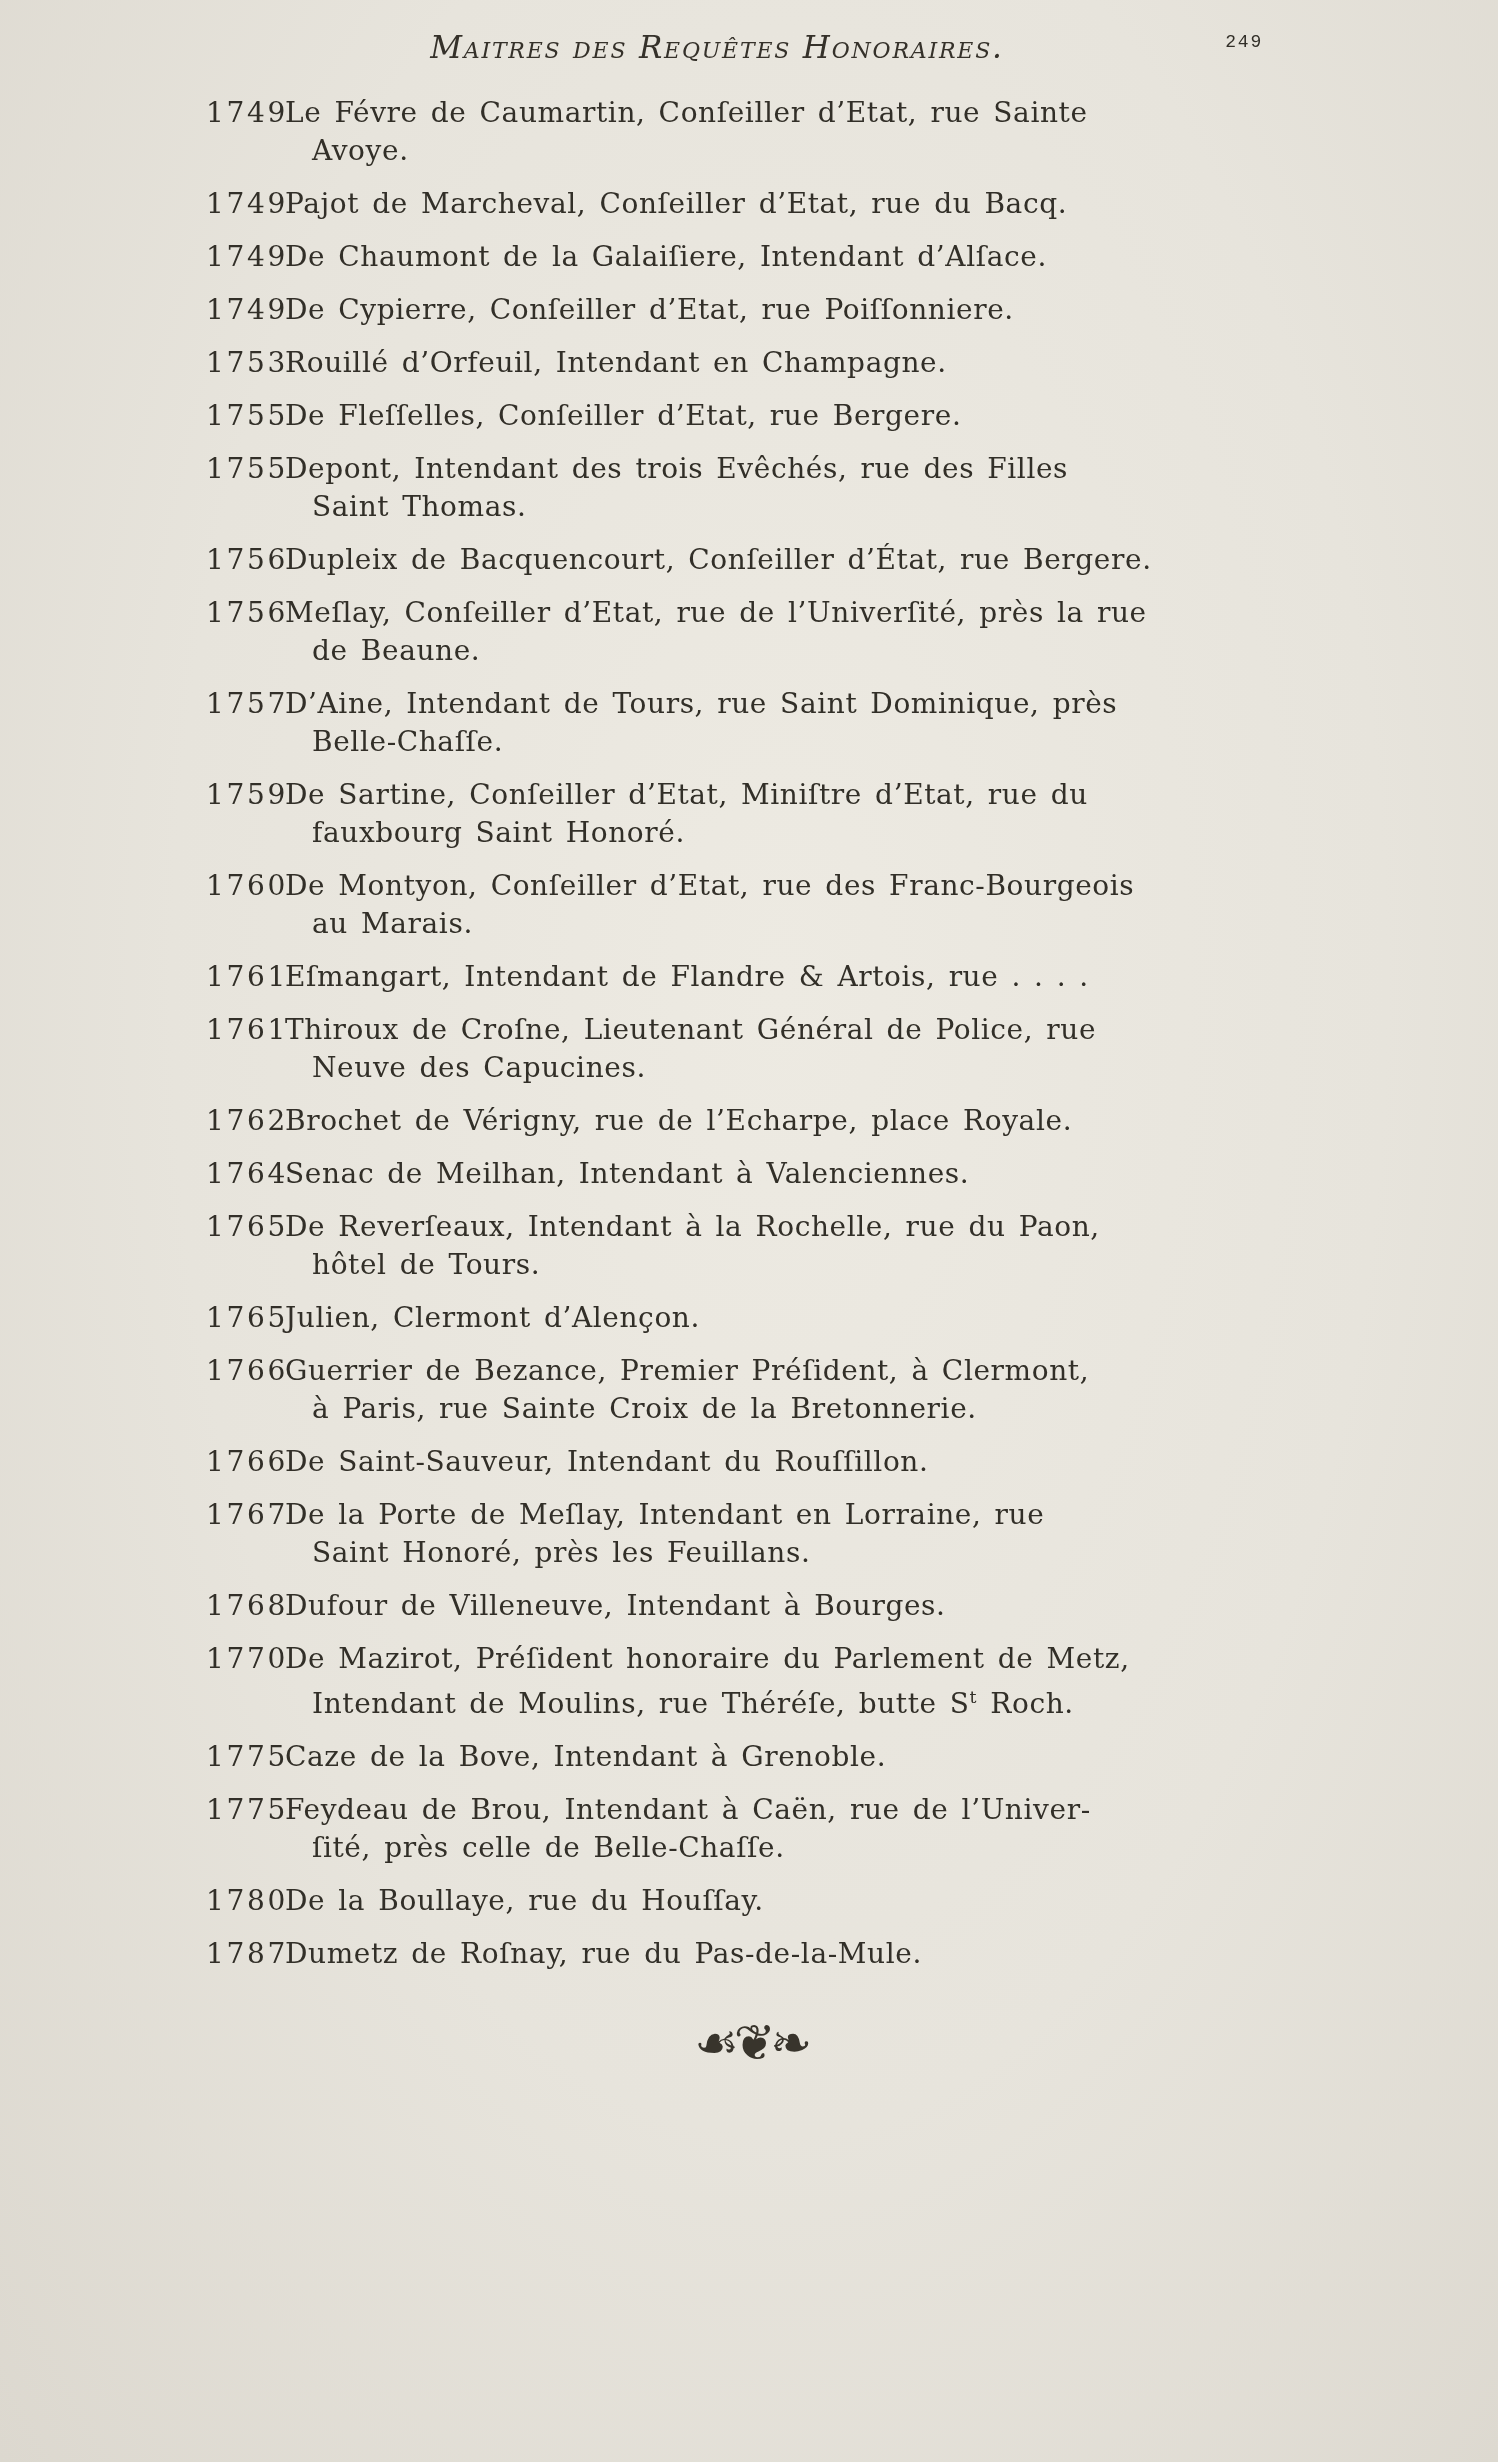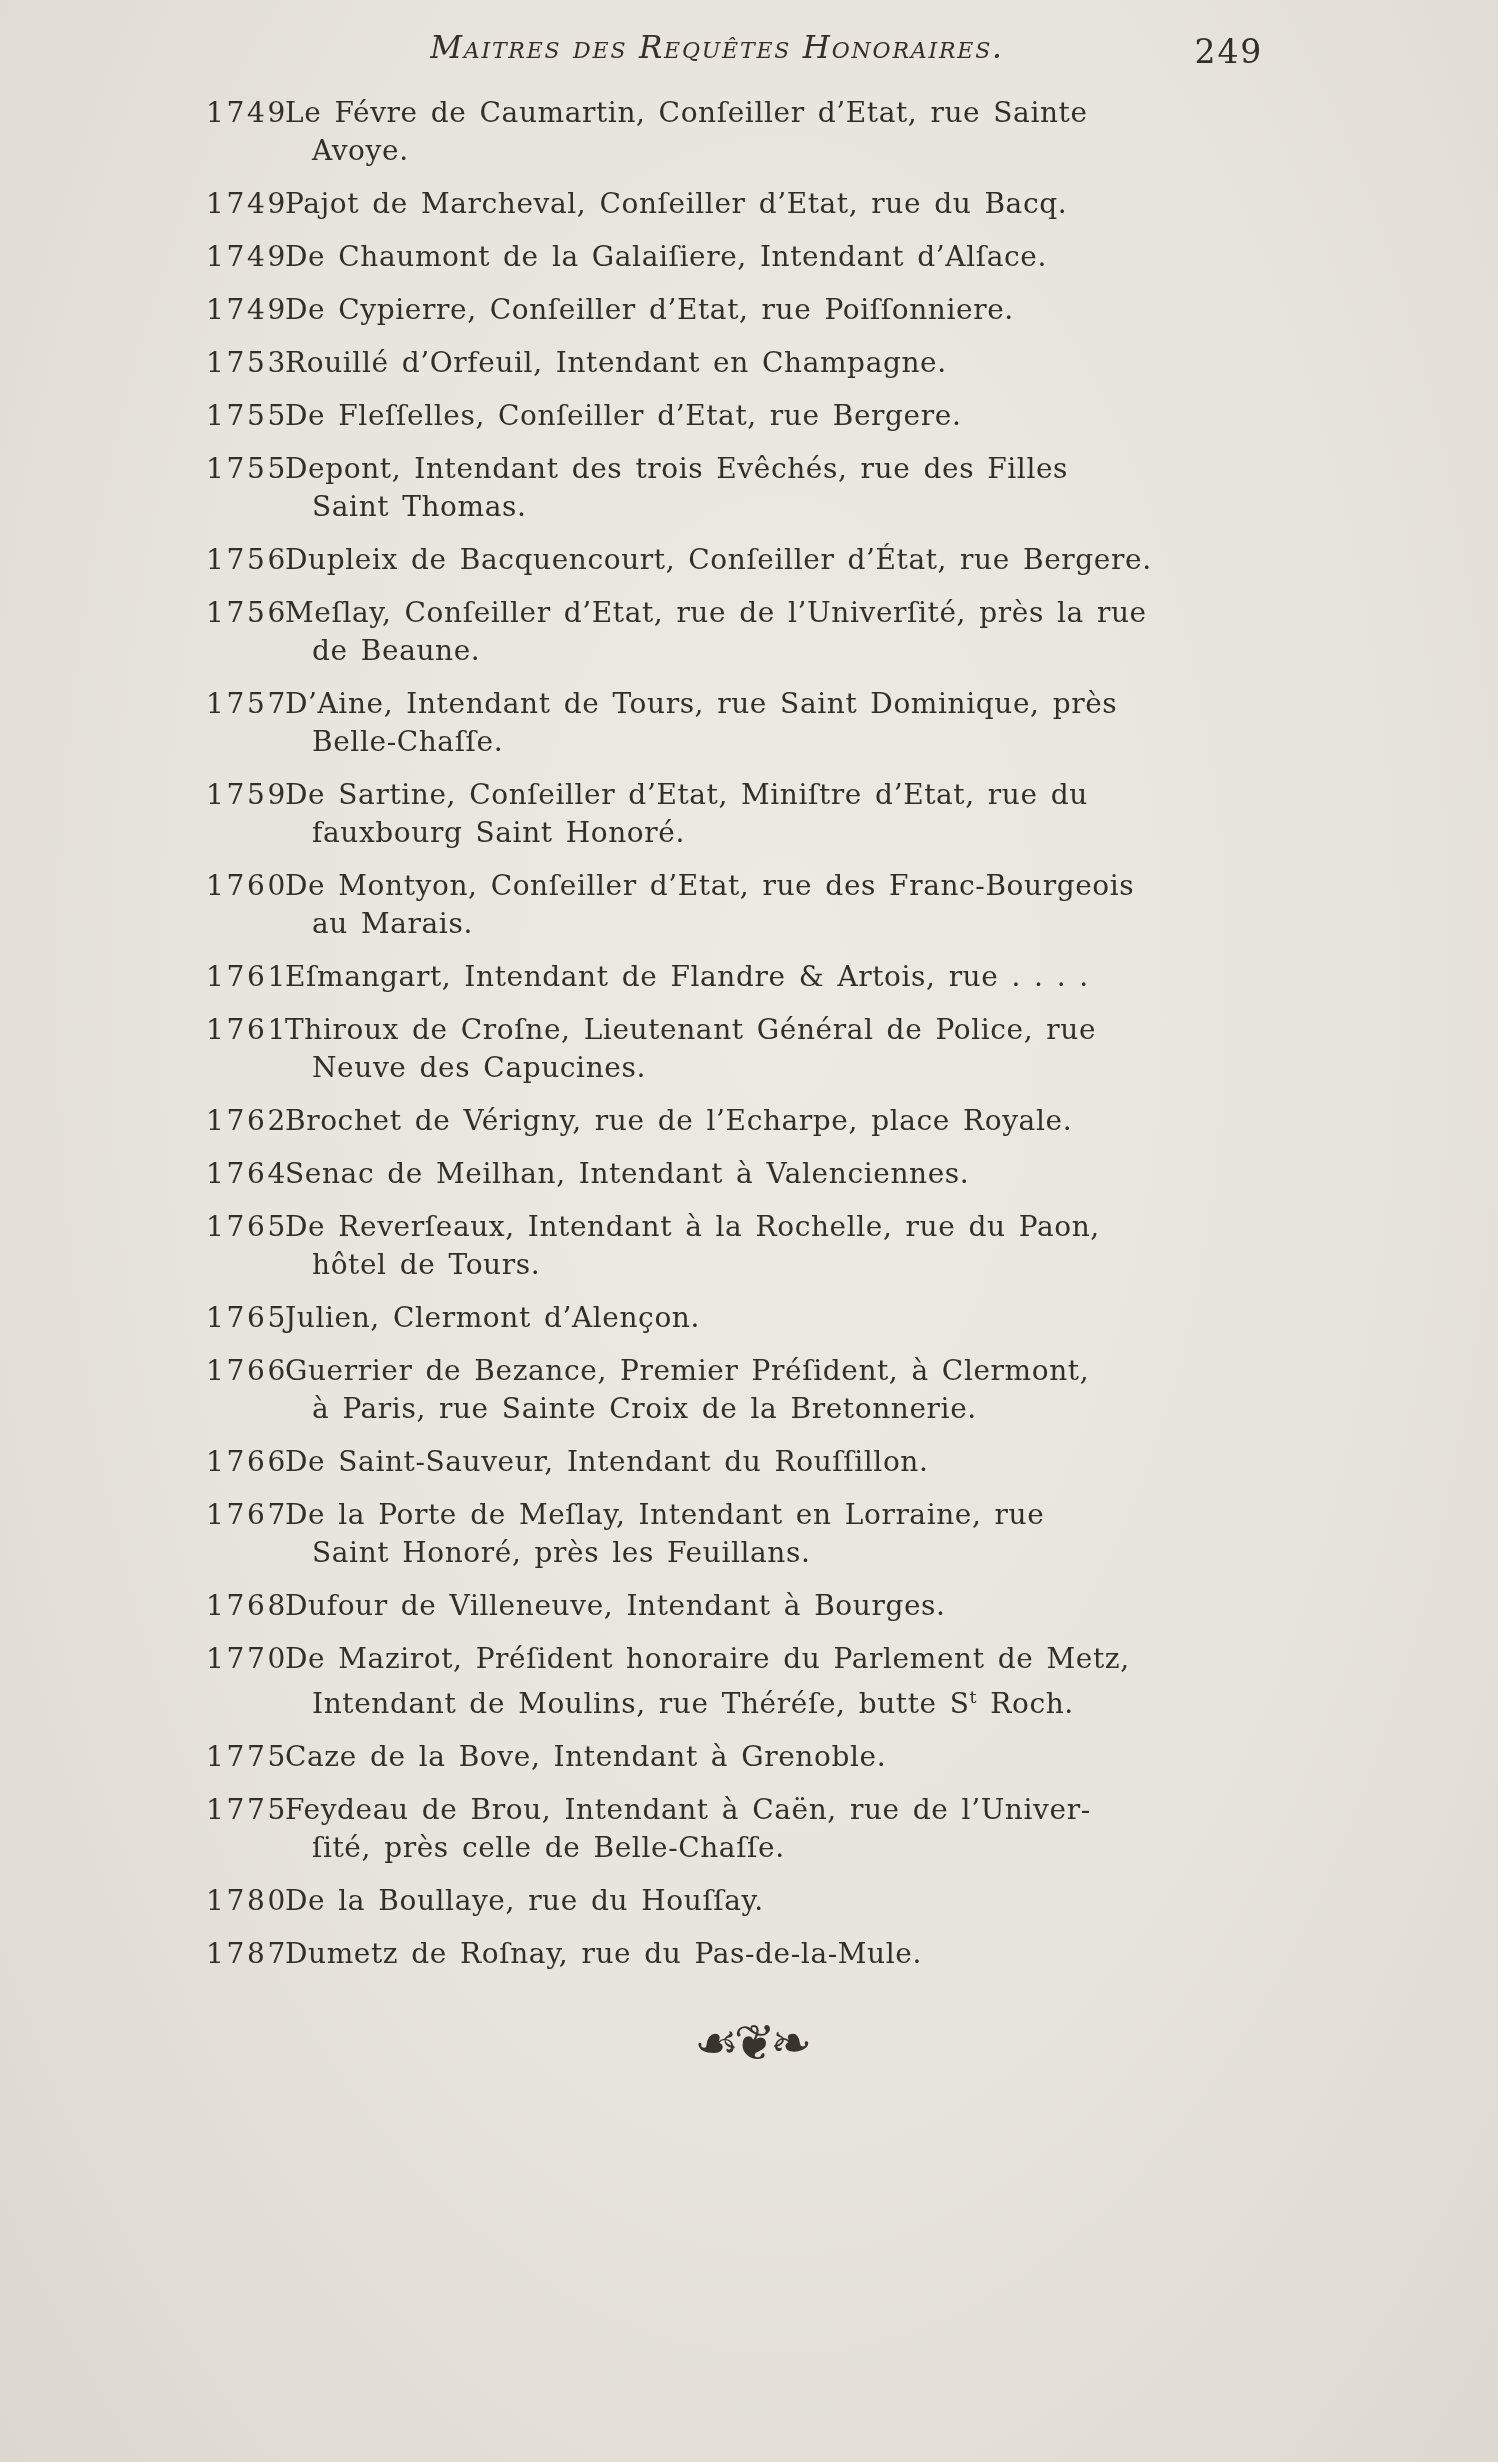--- a/index.html
+++ b/index.html
@@ -36,22 +36,23 @@
     font-style: italic;
     font-variant: small-caps;
     font-size: 31px;
     letter-spacing: 1.8px;
     color: #35312a;
   }
   .pagenum {
     position: absolute;
     right: 47px;
     top: 2.7px;
-    font-size: 33px;
+    font-size: 18px;
     letter-spacing: 1.8px;
+    font-family: Liberation Mono, monospace;
   }
   .entries {
     font-size: 28px;
     line-height: 38px;
     letter-spacing: 0.6px;
     word-spacing: 3.6px;
   }
   .entry {
     margin: 15px;
     padding-left: 106px;

